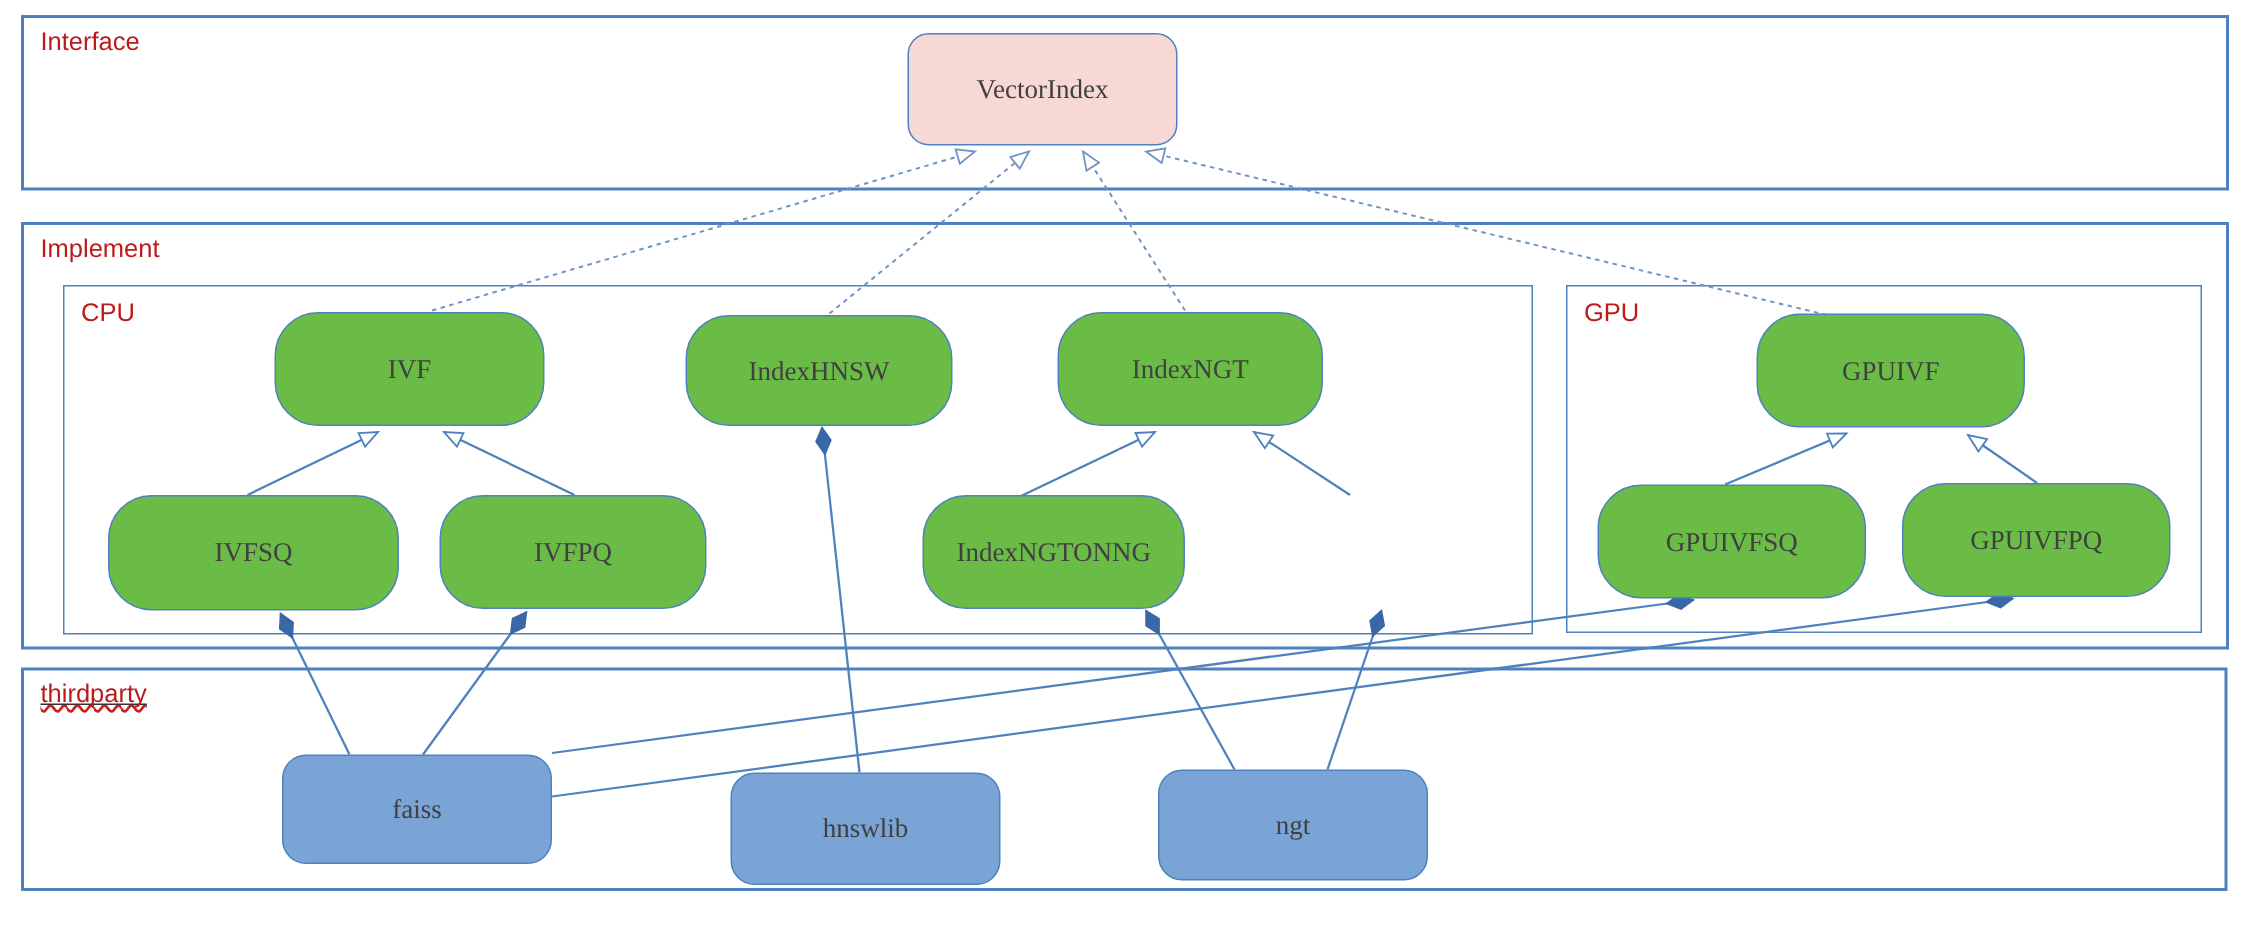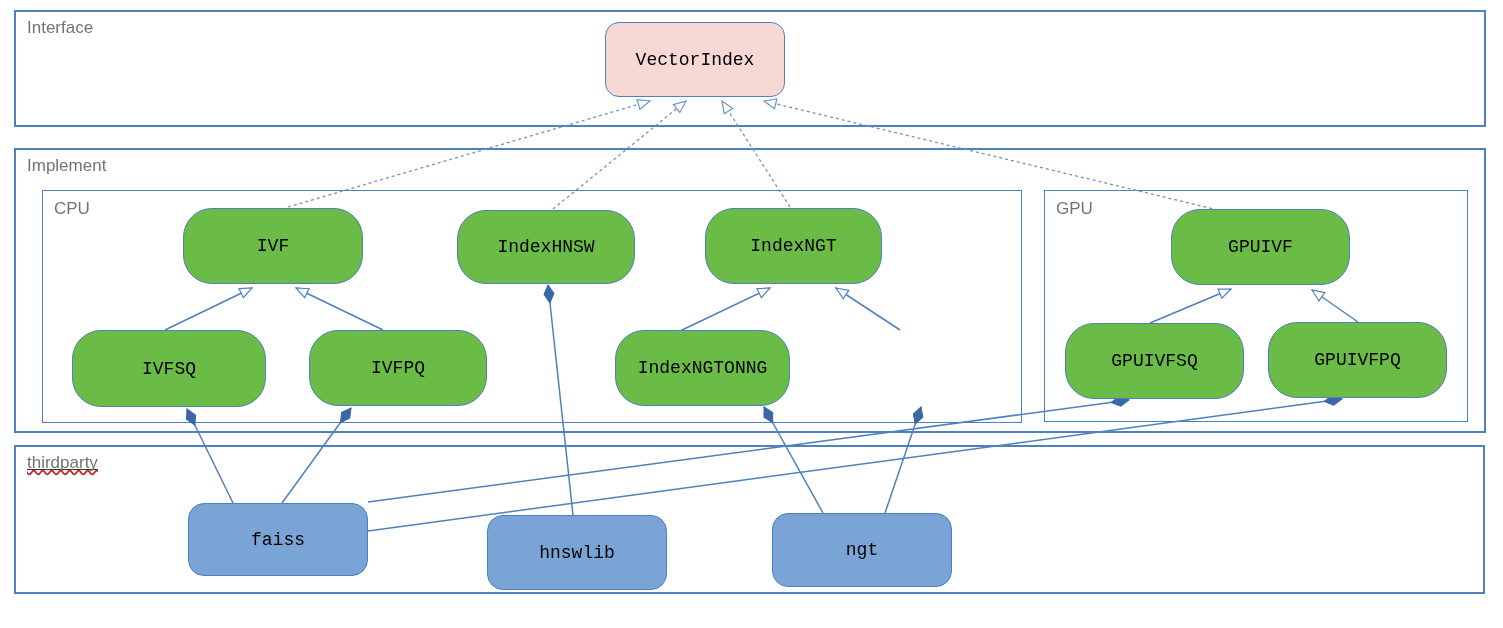--- a/index.html
+++ b/index.html
@@ -6,34 +6,34 @@
   #canvas{
     position:relative;width:1503px;height:628px;background:#ffffff;overflow:hidden;
     font-family:"Liberation Sans", sans-serif;
   }
   
   .container{
     position:absolute;border:2px solid #4e81bd;background:transparent;box-sizing:border-box;
   }
   .container.inner{border-width:1.5px;}
   .container-label{
-    position:absolute;top:6px;left:11px;font-size:17px;color:#737373;
+    position:absolute;top:6px;left:11px;font-size:17px;color:#b91c1c;
     font-family:"Liberation Sans", sans-serif;white-space:nowrap;
   }
   .squiggle{text-decoration:underline wavy #cc1f1f;text-decoration-skip-ink:none;}
   .squiggle .u{text-decoration:underline solid #333333;}
   
   #edge-layer{position:absolute;left:0;top:0;width:1503px;height:628px;pointer-events:none;}
   .edge{fill:none;stroke:#4e81bd;stroke-width:1.5;}
   .edge.realization{stroke:#6f93c6;stroke-width:1.3;stroke-dasharray:3 3;}
   
   .node{
     position:absolute;box-sizing:border-box;border:1.6px solid #4e81bd;border-radius:14px;
     display:flex;align-items:center;justify-content:center;
-    font-family:Liberation Mono, monospace;font-size:18px;color:#000000;text-align:center;
+    font-family:Liberation Serif, serif;font-size:18px;color:#404040;text-align:center;
   }
   .node.green{background:#6abc46;border-radius:29px;}
   .node.pink{background:#f8d8d4;}
   .node.blue{background:#7ba4d6;border-radius:16px;}
 </style>
 </head>
 <body>
 
 <div id="canvas">
 
@@ -103,21 +103,21 @@
   </div>
 
   <div class="node green" style="left:705px;top:208px;width:177px;height:76px;">
     <span>IndexNGT</span>
   </div>
 
   <div class="node green" style="left:72px;top:330px;width:194px;height:77px;">
     <span>IVFSQ</span>
   </div>
 
-  <div class="node green" style="left:293px;top:330px;width:178px;height:76px;margin-left:16px;">
+  <div class="node green" style="left:293px;top:330px;width:178px;height:76px;">
     <span>IVFPQ</span>
   </div>
 
   <div class="node green" style="left:615px;top:330px;width:175px;height:76px;">
     <span>IndexNGTONNG</span>
   </div>
 
 
   <div class="node green" style="left:1171px;top:209px;width:179px;height:76px;">
     <span>GPUIVF</span>

